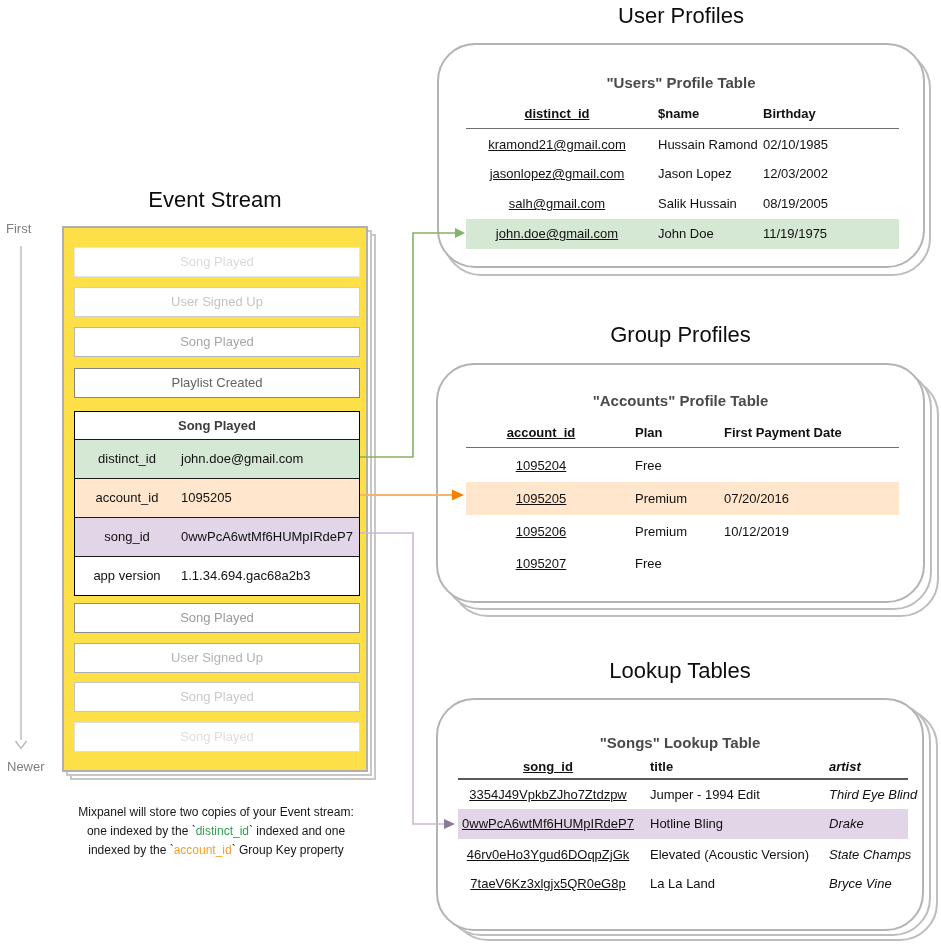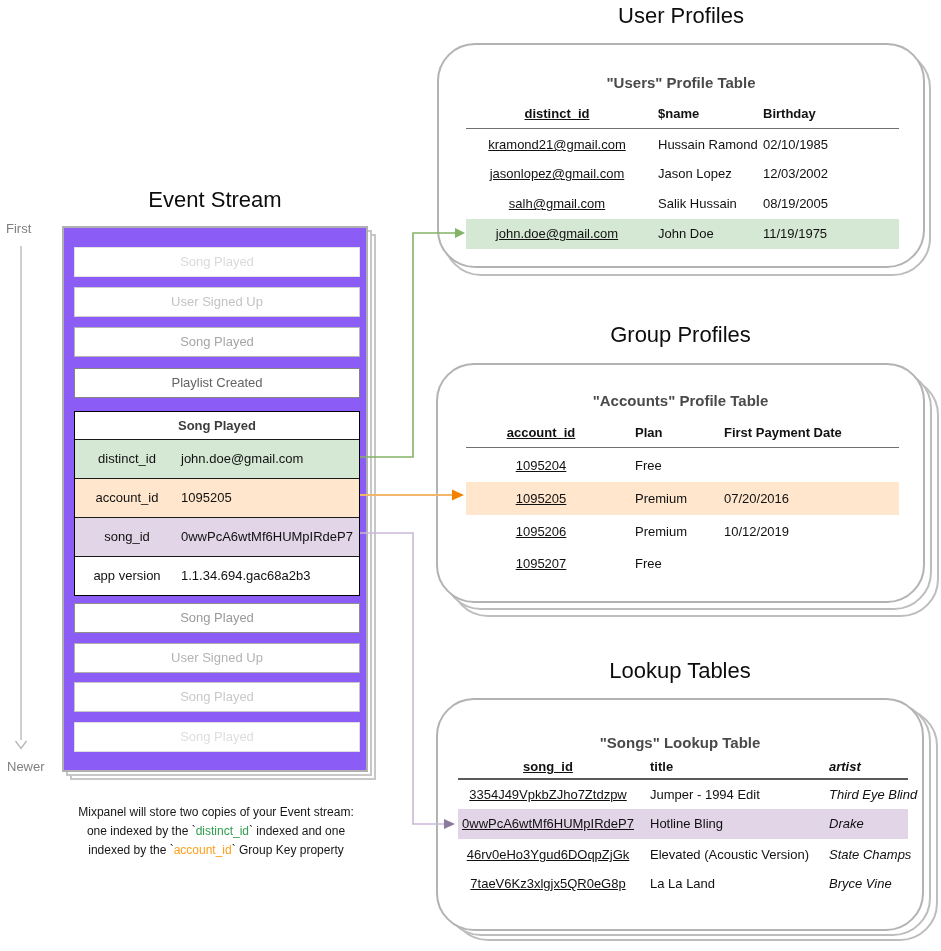--- a/index.html
+++ b/index.html
@@ -8,21 +8,21 @@
     font-family:"Liberation Sans", sans-serif; color:#111; overflow:hidden;
   }
   .section-title { position:absolute; font-size:22px; color:#0d0d0d; text-align:center; white-space:nowrap; }
 
   
   .layer { position:absolute; background:#fff; border:2px solid #c7c7c7; box-sizing:border-box; }
   .card-layer { position:absolute; background:#fff; border:2px solid #bdbdbd; border-radius:38px; box-sizing:border-box; }
 
   
   .panel { position:absolute; left:62px; top:226px; width:306px; height:546px;
-           background:#8b5cf6; border:2px solid #b0b0b0; box-sizing:border-box;padding-left:28px; }
+           background:#fde047; border:2px solid #b0b0b0; box-sizing:border-box;padding-left:28px; }
   .event-box { position:absolute; left:10px; width:286px; height:30px;
                line-height:28px; text-align:center; font-size:13px;
                border:1px solid #ccc; box-sizing:border-box; background:#fff; white-space:nowrap; }
   .f1 { border-color:#e3e3e3; color:#dadada; }
   .f2 { border-color:#cfcfcf; color:#c3c3c3; }
   .f3 { border-color:#b5b5b5; color:#a6a6a6; }
   .f4 { border-color:#858585; color:#636363; }
   .f5 { border-color:#8e8e8e; color:#9a9a9a; }
   .f6 { border-color:#aeaeae; color:#b3b3b3; }
   .f7 { border-color:#c6c6c6; color:#c9c9c9; }

